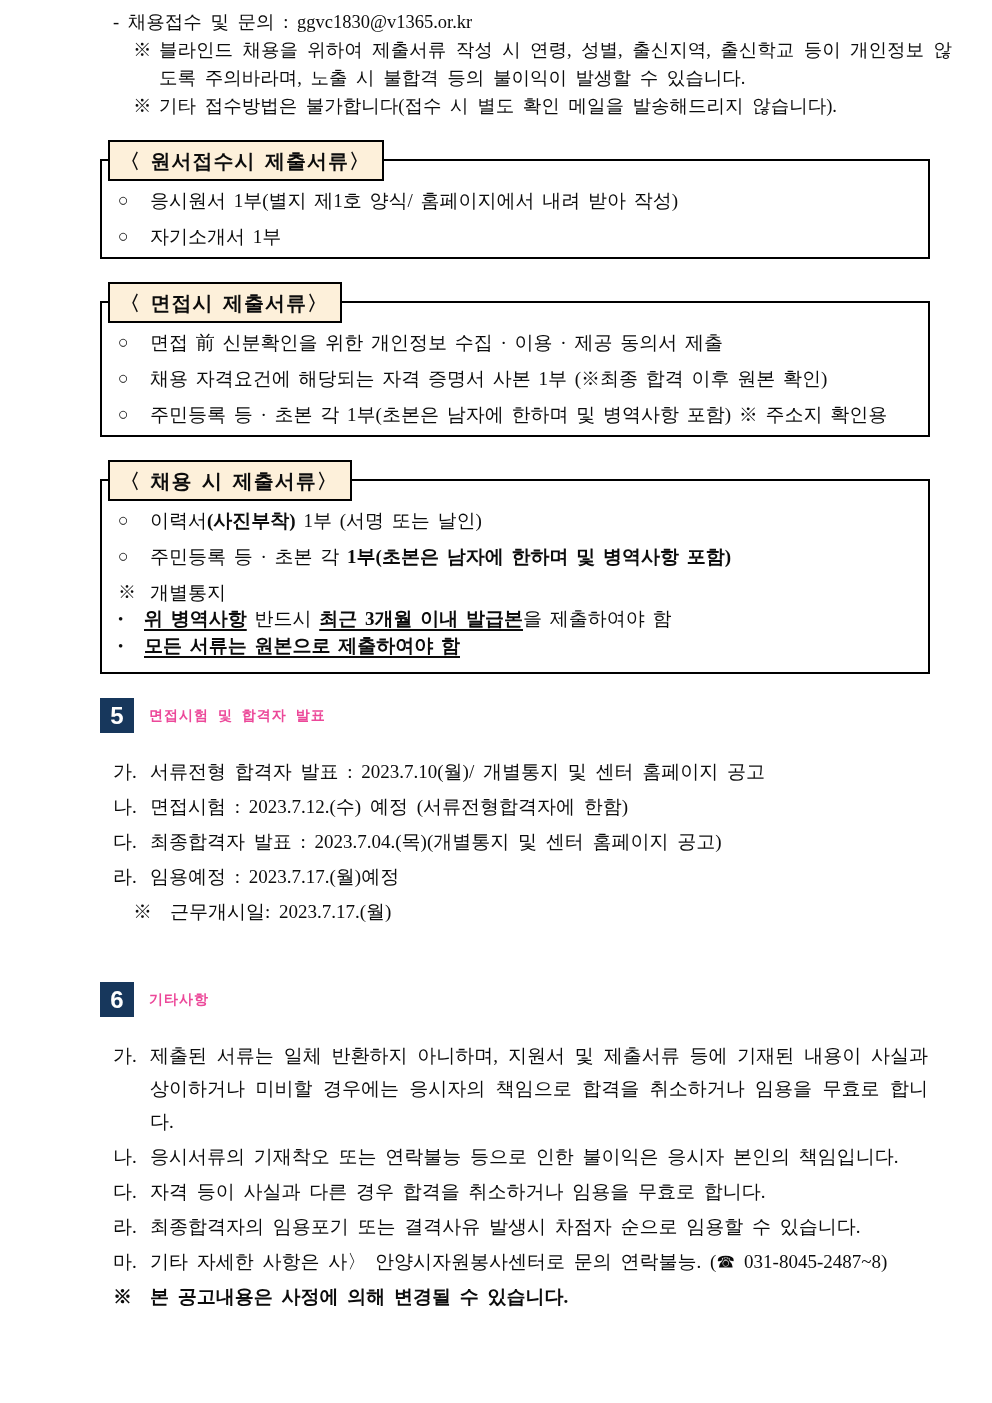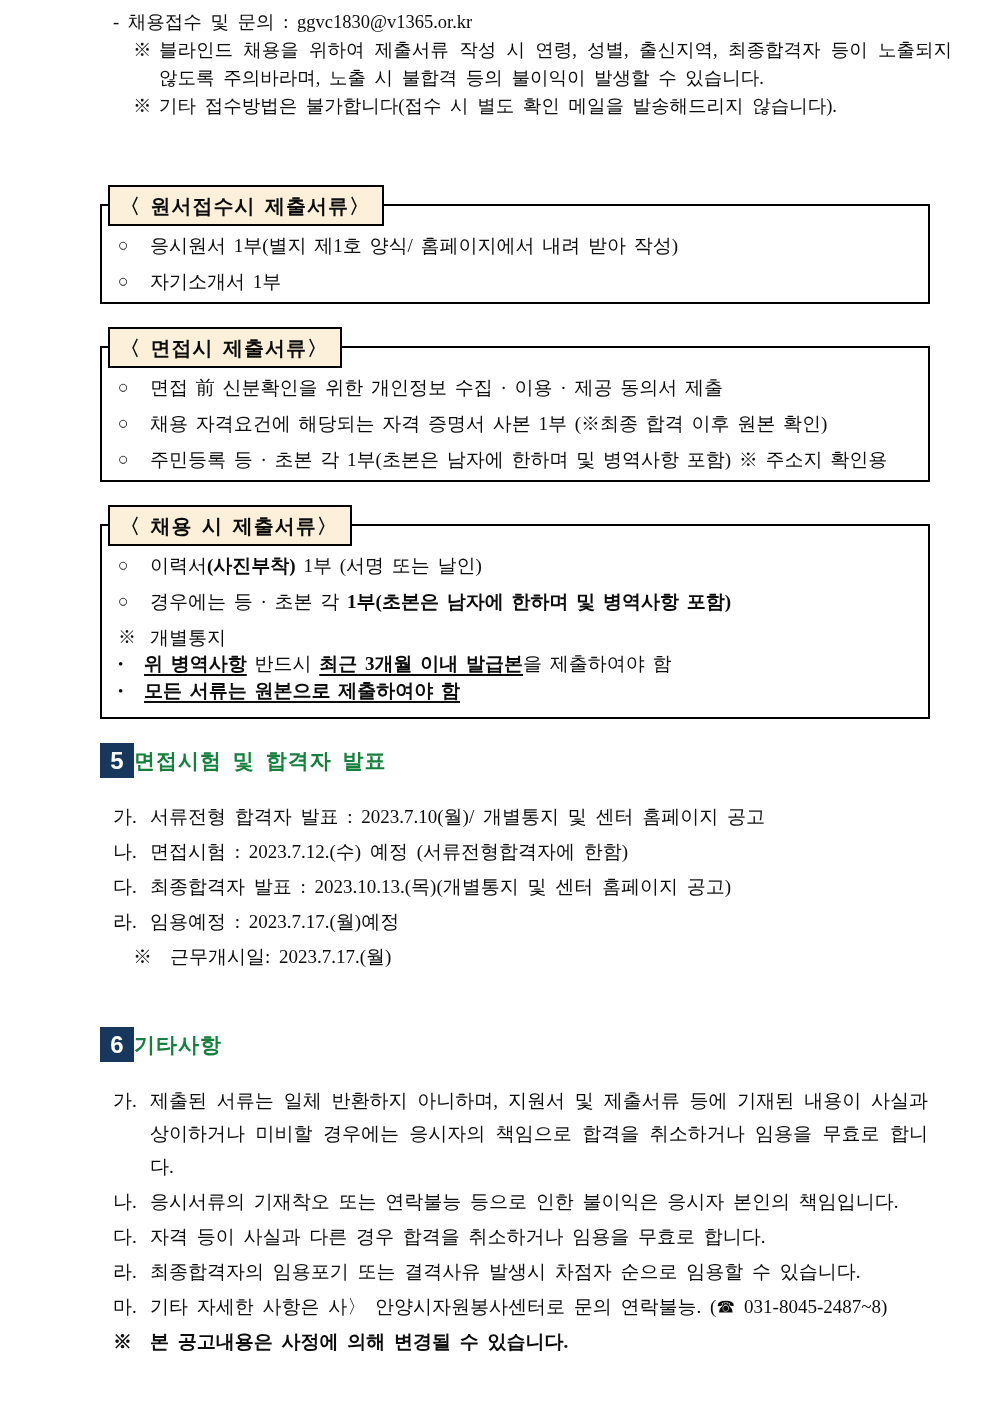--- a/index.html
+++ b/index.html
@@ -20,21 +20,21 @@
   .note{ display:flex; margin-left:33px; }
   .note .marker{ flex:none; width:26px; }
   .note .note-text{ flex:1; text-align:justify; }
 
   
   .doc-box{
     position:relative; width:830px; border:2px solid #000;
     margin-top:42px; padding:15px 16px 10px 16px;
     font-size:19px; line-height:21px; word-spacing:3px;
   }
-  #boxes-root .doc-box:first-child{ margin-top:84px; }
+  #boxes-root .doc-box:first-child{ margin-top:39px; }
   .box-title{
     position:absolute; top:-21px; left:6px; z-index:2;
     background:#fdf0da; border:2px solid #000;
     font-family:var(--sans); font-weight:bold; font-size:20px;
     line-height:1; padding:9px 12px 8px 10px; white-space:nowrap;
     letter-spacing:1px;
   }
   .doc-box ul{ list-style:none; margin-top:14px; }
   .box-item{ display:flex; margin-bottom:15px; }
   .box-item:last-child{ margin-bottom:0; }
@@ -51,40 +51,40 @@
   
   .num-section{ margin-top:24px; }
   #sections-root .num-section + .num-section{ margin-top:54px; }
   .sec-head{ display:flex; align-items:center; }
   .badge{
     flex:none; width:34px; height:35px; background:#17375c; color:#ffffff;
     font-family:var(--sans); font-weight:bold; font-size:24px;
     display:flex; align-items:center; justify-content:center;
   }
   .sec-title{
-    font-family:var(--sans); font-weight:bold;
-    font-size:21px; letter-spacing:1px; word-spacing:4px; color:#15803d;
+    margin-left:15px; font-family:var(--sans); font-weight:bold;
+    font-size:14px; letter-spacing:1px; word-spacing:4px; color:#ec4899;
   }
   .sec-items{ list-style:none; margin-top:22px; margin-left:13px; width:815px; }
   .sec-items li{ display:flex; line-height:33px; margin-bottom:2px; font-size:19px; word-spacing:4px; }
   .sec-items li .marker{ flex:none; width:37px; }
   .sec-items li.indent{ margin-left:20px; }
   .sec-items li.bold-item .marker{ font-weight:bold; }
   .sec-items li .item-text{ flex:1; text-align:justify; }
 </style>
 </head>
 <body>
 
 <div class="page">
 
   <div class="top-notes">
     <p class="contact-line">- 채용접수 및 문의 : ggvc1830@v1365.or.kr</p>
     <p class="note">
       <span class="marker">※</span>
-      <span class="note-text">블라인드 채용을 위하여 제출서류 작성 시 연령, 성별, 출신지역, 최종합격자 등이 노출되지 않도록 주의바라며, 노출 시 불합격 등의 불이익이 발생할 수 있습니다.</span>
+      <span class="note-text">블라인드 채용을 위하여 제출서류 작성 시 연령, 성별, 출신지역, 출신학교 등이 개인정보 않도록 주의바라며, 노출 시 불합격 등의 불이익이 발생할 수 있습니다.</span>
     </p>
     <p class="note">
       <span class="marker">※</span>
       <span class="note-text">기타 접수방법은 불가합니다(접수 시 별도 확인 메일을 발송해드리지 않습니다).</span>
     </p>
   </div>
 
   <div id="boxes-root">
       <section class="doc-box">
     <div class="box-title">〈 원서접수시 제출서류〉</div>
@@ -118,21 +118,21 @@
   </section>
       <section class="doc-box">
     <div class="box-title">〈 채용 시 제출서류〉</div>
     <ul class="box-items">
           <li class="item box-item">
     <span class="marker">○</span>
     <span class="item-text"><span>이력서</span><span class="b">(사진부착)</span><span> 1부 (서명 또는 날인)</span></span>
   </li>
           <li class="item box-item">
     <span class="marker">○</span>
-    <span class="item-text"><span>경우에는 등 · 초본 각 </span><span class="b">1부(초본은 남자에 한하며 및 병역사항 포함)</span></span>
+    <span class="item-text"><span>주민등록 등 · 초본 각 </span><span class="b">1부(초본은 남자에 한하며 및 병역사항 포함)</span></span>
   </li>
           <li class="item box-item tight">
     <span class="marker">※</span>
     <span class="item-text"><span>개별통지</span></span>
   </li>
           <li class="item box-item tight">
     <span class="marker bullet">•</span>
     <span class="item-text"><span class="b u">위 병역사항</span><span> 반드시 </span><span class="b u">최근 3개월 이내 발급본</span><span>을 제출하여야 함</span></span>
   </li>
           <li class="item box-item tight">
@@ -153,21 +153,21 @@
           <li class="item sec-item">
     <span class="marker">가.</span>
     <span class="item-text"><span>서류전형 합격자 발표 : 2023.7.10(월)/ 개별통지 및 센터 홈페이지 공고</span></span>
   </li>
           <li class="item sec-item">
     <span class="marker">나.</span>
     <span class="item-text"><span>면접시험 : 2023.7.12.(수) 예정 (서류전형합격자에 한함)</span></span>
   </li>
           <li class="item sec-item">
     <span class="marker">다.</span>
-    <span class="item-text"><span>최종합격자 발표 : 2023.10.13.(목)(개별통지 및 센터 홈페이지 공고)</span></span>
+    <span class="item-text"><span>최종합격자 발표 : 2023.7.04.(목)(개별통지 및 센터 홈페이지 공고)</span></span>
   </li>
           <li class="item sec-item">
     <span class="marker">라.</span>
     <span class="item-text"><span>임용예정 : 2023.7.17.(월)예정</span></span>
   </li>
           <li class="item sec-item indent">
     <span class="marker">※</span>
     <span class="item-text"><span>근무개시일: 2023.7.17.(월)</span></span>
   </li>
         </ul>

